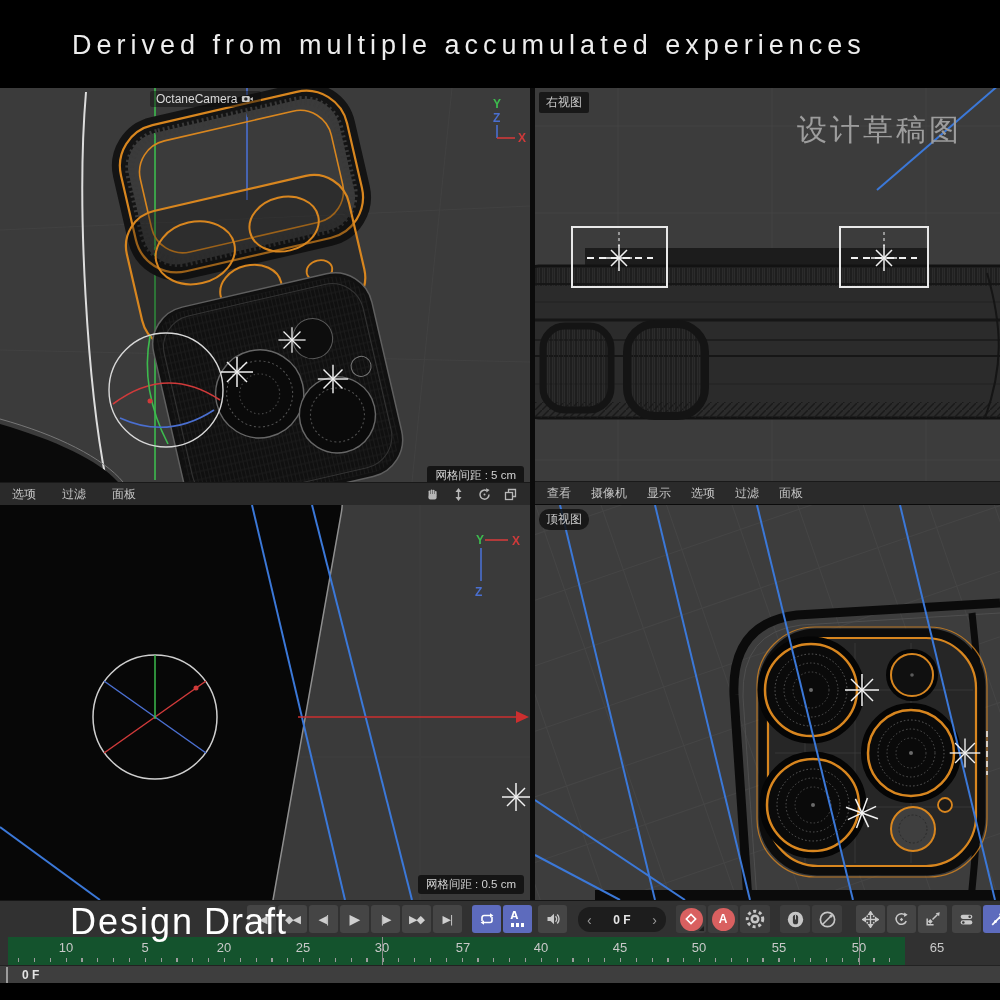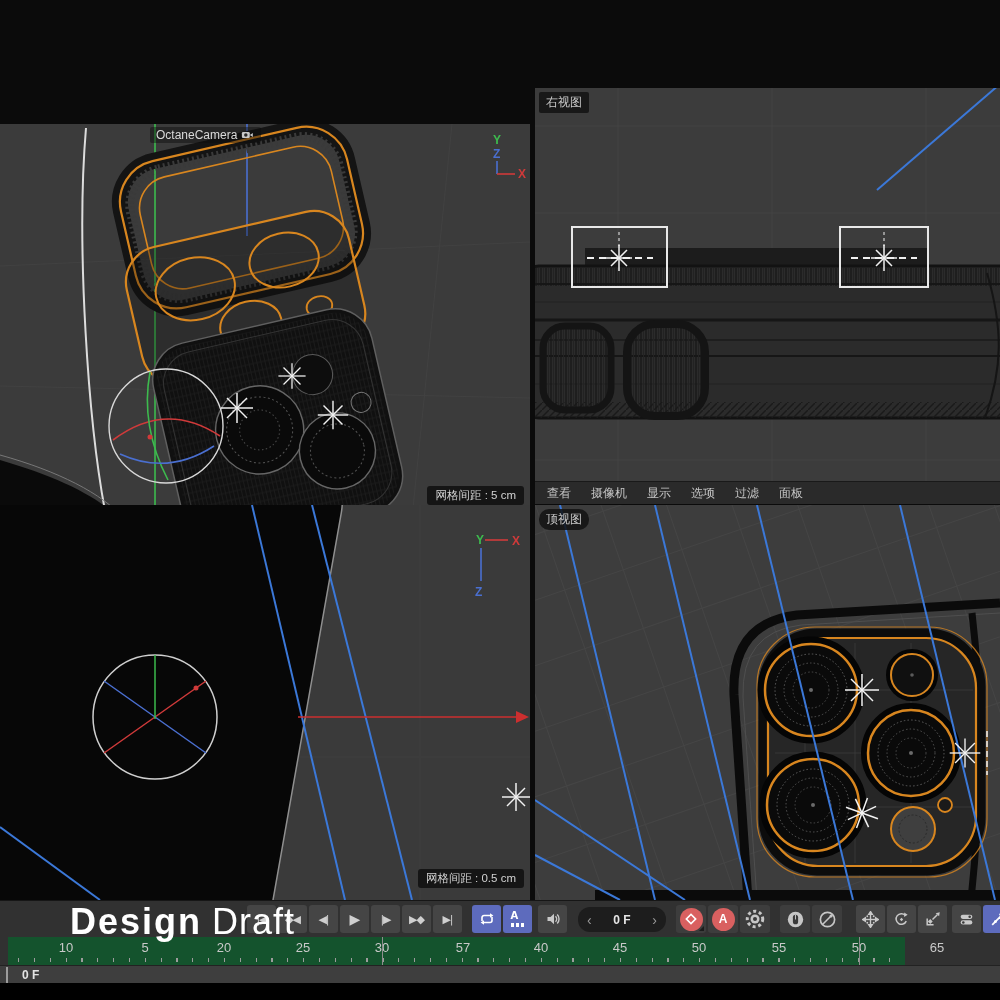--- a/index.html
+++ b/index.html
@@ -3,21 +3,21 @@
 <meta charset="utf-8">
 <style>
   html,body{margin:0;padding:0;background:#000;}
   .screen{position:relative;width:1000px;height:1000px;background:#0b0b0b;overflow:hidden;
           font-family:"Liberation Sans",sans-serif;}
   
   .banner{position:absolute;left:0;top:0;width:1000px;height:88px;background:#000;}
   .banner-title{position:absolute;left:72px;top:30px;font-size:27px;letter-spacing:5px;color:#ededed;white-space:nowrap;}
   
   .vp{position:absolute;background:#3b3b3b;overflow:hidden;}
-  .vp-tl{left:0;top:88px;width:530px;height:417px;margin-top:36px;}
+  .vp-tl{left:0;top:88px;width:530px;height:417px;}
   .vp-tr{left:535px;top:88px;width:465px;height:416px;background:#3c3c3c;}
   .vp-bl{left:0;top:505px;width:530px;height:395px;background:#3a3a3a;}
   .vp-br{left:535px;top:505px;width:465px;height:395px;background:#3d3d3d;}
   .canvas{position:absolute;left:0;top:0;}
   
   .menubar{position:absolute;left:0;right:0;bottom:0;height:23px;background:#2a2a2a;
            border-top:1px solid #191919;display:flex;align-items:center;gap:26px;
            padding:0 12px;font-size:12px;color:#c5c5c5;box-sizing:border-box;}
   .menubar .mi{cursor:default;}
   .mb-icons{margin-left:auto;display:flex;gap:11px;align-items:center;}
@@ -56,28 +56,31 @@
   .rticks{position:absolute;left:10px;right:0;bottom:3px;height:4px;
        background:repeating-linear-gradient(to right,#9c9c9c 0 1.2px,transparent 1.2px 15.84px);}
   .rmark{position:absolute;top:0;width:1px;height:28px;background:#8d8d8d;}
   
   .tl-strip{position:absolute;left:0;top:65px;width:1000px;height:18px;background:#3e3e3e;border-top:1px solid #222;}
   .ph-line{position:absolute;left:6px;top:1px;width:2px;height:16px;background:#9b9b9b;}
   .ph-label{position:absolute;left:22px;top:2px;font-size:12px;font-weight:bold;color:#e2e2e2;}
   .tl-black{position:absolute;left:0;top:83px;width:1000px;height:17px;background:#000;}
   
   .brand{position:absolute;left:70px;top:901px;z-index:40;color:#fff;font-size:36px;white-space:nowrap;}
-  .brand .b{font-weight:bold;letter-spacing:2px;margin-top:20px;}
+  .brand .b{font-weight:normal;letter-spacing:2px;margin-top:20px;}
   .brand .r{font-weight:normal;letter-spacing:1px;}
 </style>
 </head>
 <body>
 
 <div class="screen">
 
+  <div class="banner">
+    <div class="banner-title">Derived from multiple accumulated experiences</div>
+  </div>
 
   <div class="vp vp-tl">
     <svg class="canvas" width="530" height="394" viewBox="0 0 530 394">
       <defs>
         <g id="star-a" stroke="#f1f1f1" stroke-width="1.5" fill="none">
           <line x1="-16" y1="0" x2="16" y2="0"></line>
             <line x1="0" y1="-15" x2="0" y2="15"></line>
           <line x1="-10" y1="-10" x2="10" y2="10"></line>
             <line x1="-10" y1="10" x2="10" y2="-10"></line>
         </g>
@@ -148,21 +151,21 @@
           </g>
       </svg>
     </div>
     <svg class="axis-gizmo" style="left:472px;top:6px;" width="56" height="54" viewBox="0 0 56 54">
       <text x="21" y="14" font-size="12" font-weight="bold" fill="#3dbb4e">Y</text>
       <text x="21" y="28" font-size="12" font-weight="bold" fill="#4a6fd0">Z</text>
       <line x1="25" y1="31" x2="25" y2="44" stroke="#4a6fd0" stroke-width="1.6"></line>
       <line x1="25" y1="44" x2="43" y2="44" stroke="#d03a3a" stroke-width="1.6"></line>
       <text x="46" y="48" font-size="12" font-weight="bold" fill="#d03a3a">X</text>
     </svg>
-    <div class="gridchip" style="right:6px;bottom:36px;">网格间距 : 5 cm</div>
+    <div class="gridchip" style="right:6px;bottom:20px;">网格间距 : 5 cm</div>
     <div class="menubar">
       <span class="mi">选项</span>
       <span class="mi">过滤</span>
       <span class="mi">面板</span>
       <span class="mb-icons">
         <svg width="15" height="15" viewBox="0 0 15 15">
             <g fill="#b8b8b8">
               <rect x="3.4" y="7" width="8.2" height="5.6" rx="2"></rect>
               <rect x="3.6" y="3.5" width="1.7" height="5" rx=".8"></rect>
               <rect x="5.7" y="2.5" width="1.7" height="6" rx=".8"></rect>
@@ -241,20 +244,21 @@
         <line x1="52" y1="170" x2="118" y2="170" stroke-dasharray="7,5" stroke-width="2"></line>
         <line x1="316" y1="170" x2="382" y2="170" stroke-dasharray="7,5" stroke-width="2"></line>
         <line x1="84" y1="144" x2="84" y2="158" stroke-dasharray="3,3"></line>
         <line x1="349" y1="144" x2="349" y2="158" stroke-dasharray="3,3"></line>
       </g>
       <use href="#star-b" transform="translate(84,170)"></use>
       <use href="#star-b" transform="translate(349,170)"></use>
       <line x1="465" y1="-4" x2="342" y2="102" stroke="#3b78d8" stroke-width="2"></line>
     </svg>
     <div class="chip" style="left:4px;top:4px;">右视图</div>
+    <div class="wm-cn">设计草稿图</div>
     <div class="menubar" style="gap:20px;">
       <span class="mi">查看</span>
       <span class="mi">摄像机</span>
       <span class="mi">显示</span>
       <span class="mi">选项</span>
       <span class="mi">过滤</span>
       <span class="mi">面板</span>
     </div>
   </div>
 
@@ -293,21 +297,21 @@
       </g>
       <use href="#star-c" transform="translate(516,292)"></use>
     </svg>
     <svg class="axis-gizmo" style="left:462px;top:24px;" width="64" height="74" viewBox="0 0 64 74">
       <text x="14" y="15" font-size="12" font-weight="bold" fill="#3dbb4e">Y</text>
       <line x1="23" y1="11" x2="46" y2="11" stroke="#d03a3a" stroke-width="1.6"></line>
       <text x="50" y="16" font-size="12" font-weight="bold" fill="#d03a3a">X</text>
       <line x1="19" y1="19" x2="19" y2="52" stroke="#4a6fd0" stroke-width="1.6"></line>
       <text x="13" y="67" font-size="12" font-weight="bold" fill="#4a6fd0">Z</text>
     </svg>
-    <div class="gridchip" style="right:6px;bottom:12px;">网格间距 : 0.5 cm</div>
+    <div class="gridchip" style="right:6px;bottom:6px;">网格间距 : 0.5 cm</div>
   </div>
 
   <div class="vp vp-br">
     <svg class="canvas" width="465" height="395" viewBox="0 0 465 395">
       <defs>
         <g id="star-d" stroke="#f3f3f3" stroke-width="1.5" fill="none">
           <line x1="-17" y1="0" x2="17" y2="0"></line>
             <line x1="0" y1="-16" x2="0" y2="16"></line>
           <line x1="-11" y1="-11" x2="11" y2="11"></line>
             <line x1="-11" y1="11" x2="11" y2="-11"></line>

